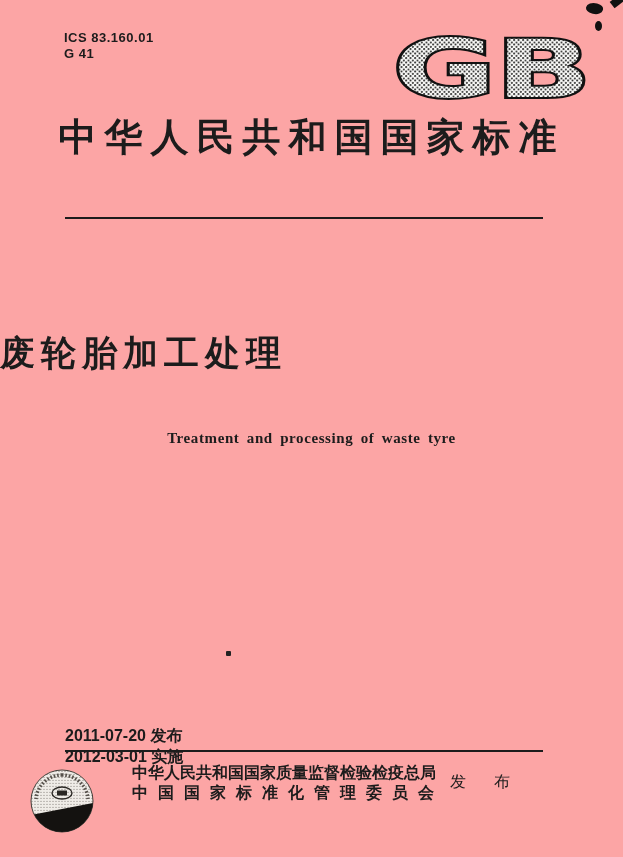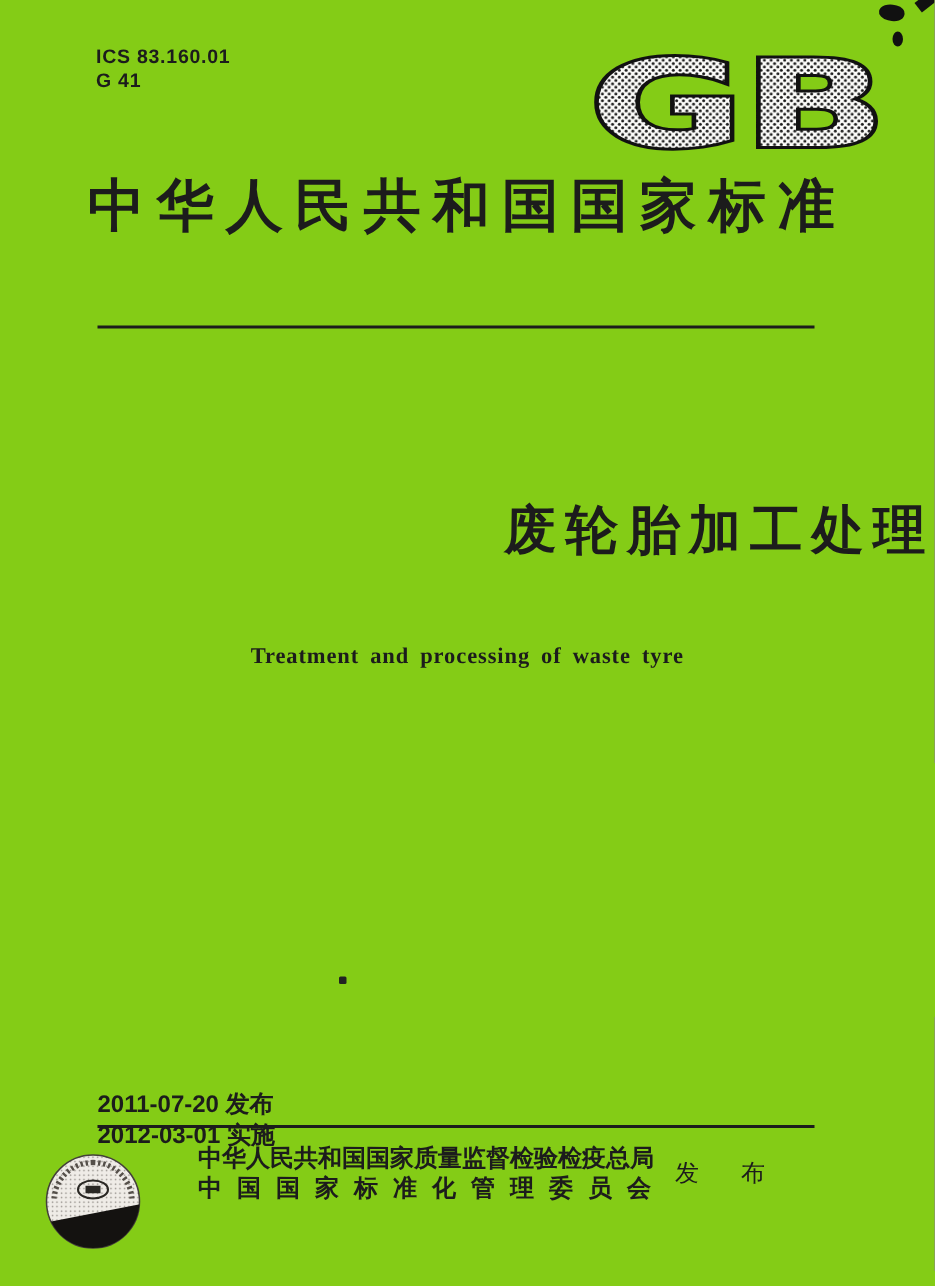--- a/index.html
+++ b/index.html
@@ -1,20 +1,20 @@
 <!DOCTYPE html>
 <html><head>
 <meta charset="utf-8">
 <style>
   html,body{margin:0;padding:0;background:#888;}
   .page{
     position:relative;
     width:623px;height:857px;
     margin:0 auto;
-    background:#84cc16;
+    background:#fca5a5;
     overflow:hidden;
     font-family:"Liberation Serif", serif;
     color:#1c1c1c;
   }
   .ics-block{
     position:absolute;left:64px;top:30px;
     font-family:"Liberation Sans", sans-serif;
     font-weight:bold;font-size:13px;line-height:1.2;
     letter-spacing:.5px;
   }
@@ -32,25 +32,24 @@
     letter-spacing:1px;
   }
   .rule{
     position:absolute;left:65px;width:478px;height:2px;
     background:#1c1c1c;
   }
   .rule-top{top:217px;}
   .rule-bottom{top:750px;}
   .doc-title{
     position:absolute;left:0;right:0;top:330px;
-    text-align:right;
+    text-align:left;
     font-size:35px;font-weight:bold;
     letter-spacing:6px;
     white-space:nowrap;
-    padding-left:28px;
   }
   .doc-title-en{
     position:absolute;left:0;right:0;top:388px;
     text-align:center;
     font-size:15px;font-weight:bold;
     letter-spacing:.6px;
     word-spacing:3px;
     margin-top:42px;
   }
   .speck-mid{

